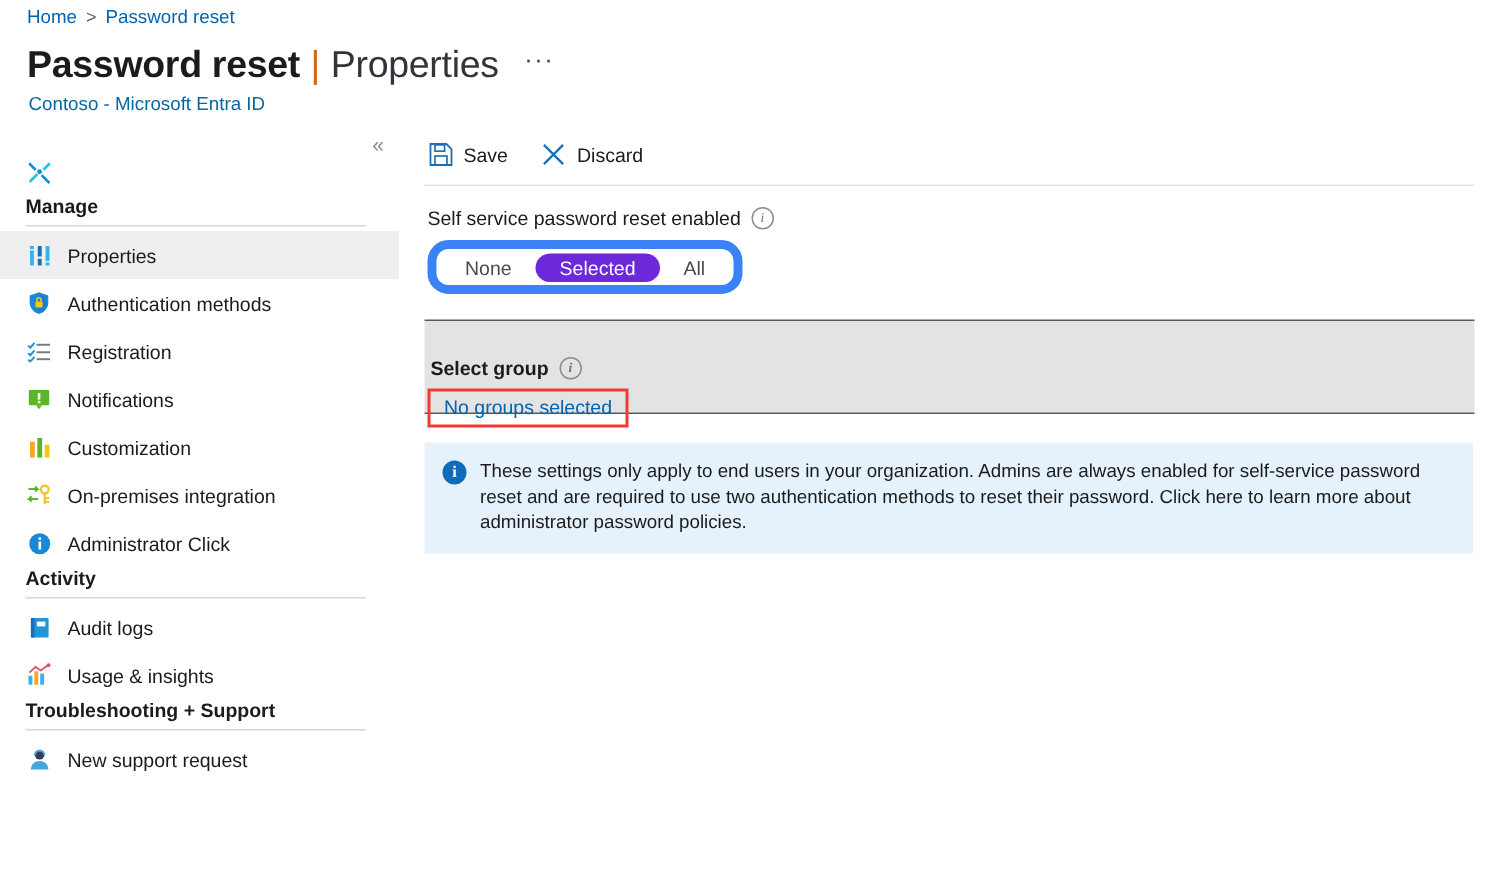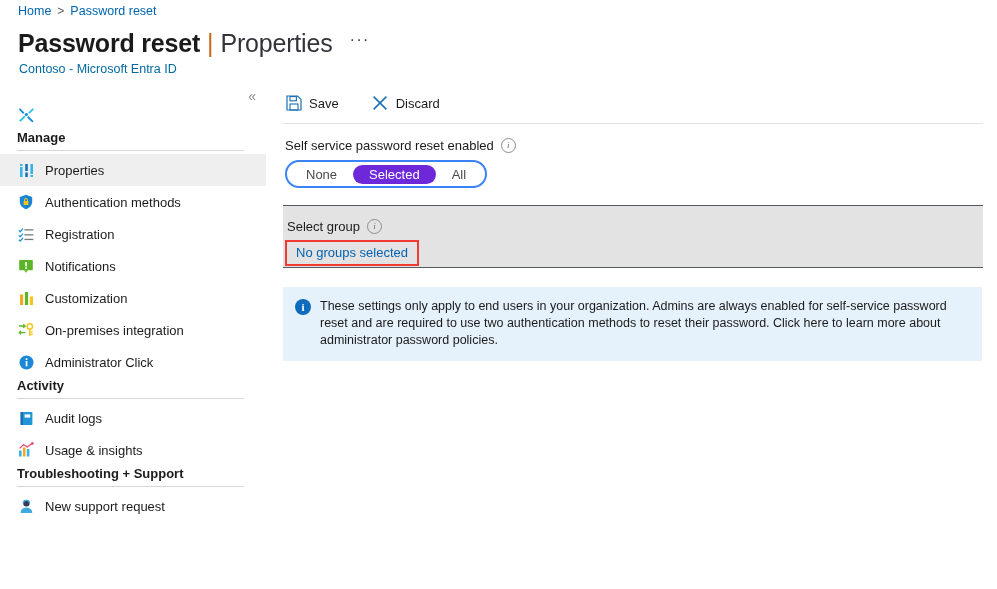--- a/index.html
+++ b/index.html
@@ -136,21 +136,21 @@
   .content {
     position: absolute;
     left: 283px;
     top: 86px;
     right: 14px;
     bottom: 0;
   }
   .toolbar {
     display: flex;
     align-items: center;
-    gap: 33px;
+    gap: 22px;
     height: 34px;
     padding-left: 2px;
   }
   .tool-btn {
     display: flex;
     align-items: center;
     gap: 7px;
     cursor: pointer;
     font-size: 13px;
     color: #1b1b1b;
@@ -185,21 +185,21 @@
     font-style: italic;
     font-family: "Liberation Serif", serif;
     cursor: pointer;
     flex: 0 0 13px;
   }
 
   
   .segmented {
     display: inline-flex;
     align-items: center;
-    border: 2px solid #3b82f6;
+    border: 6px solid #3b82f6;
     border-radius: 14px;
     height: 24px;
     padding: 0 3px;
     background: #ffffff;
     margin-left: 2px;
   }
   .seg {
     padding: 0 16px;
     height: 19px;
     line-height: 19px;
@@ -214,21 +214,21 @@
     color: #ffffff;
   }
 
   
   .group-panel {
     background: #e3e3e3;
     height: 61px;
     padding: 9px 0 0 2px;
     box-sizing: border-box;
   }
-  .group-panel .field-label { margin: 4px 0 6px 0; }
+  .group-panel .field-label { margin: 15px 0 6px 0; font-weight: bold; }
   .group-link-wrap {
     display: inline-block;
     border: 2px solid #f03a33;
     padding: 3px 9px 4px 9px;
     margin-left: 0px;
   }
   .group-link {
     color: #0063b1;
     font-size: 13px;
     cursor: pointer;

